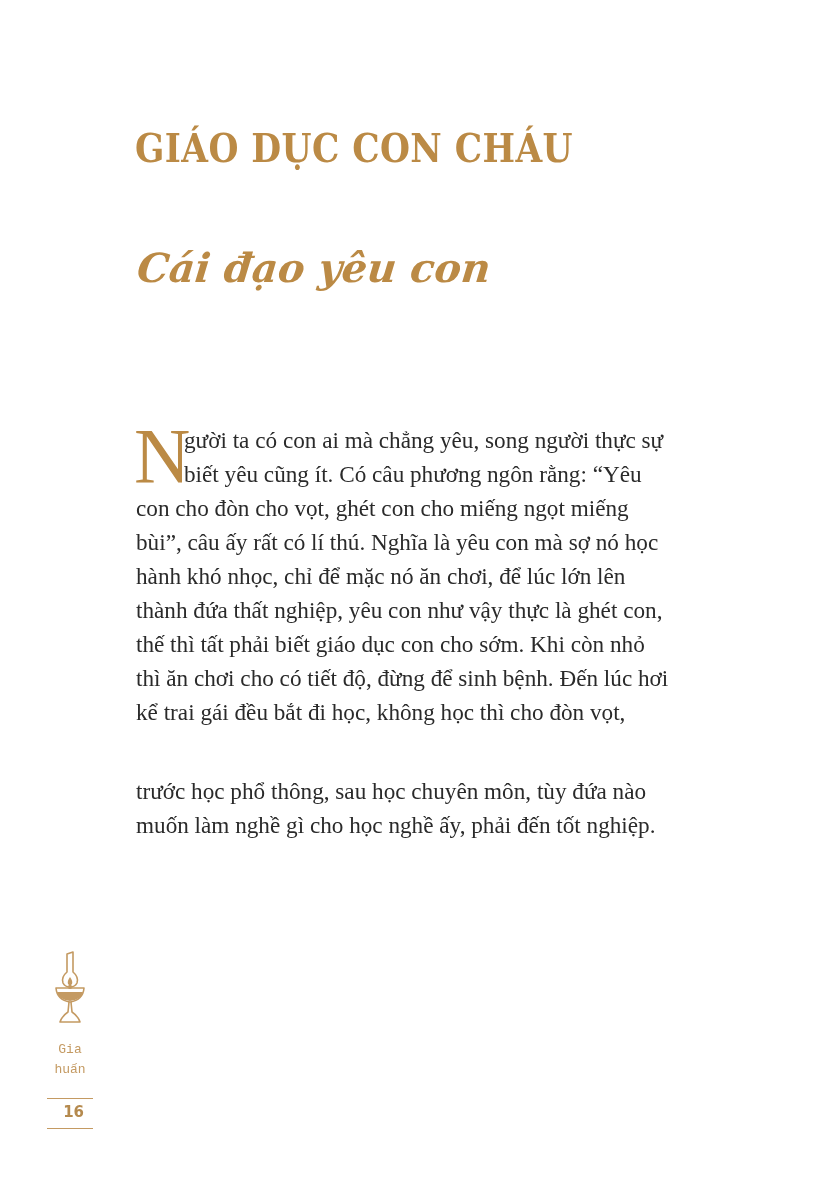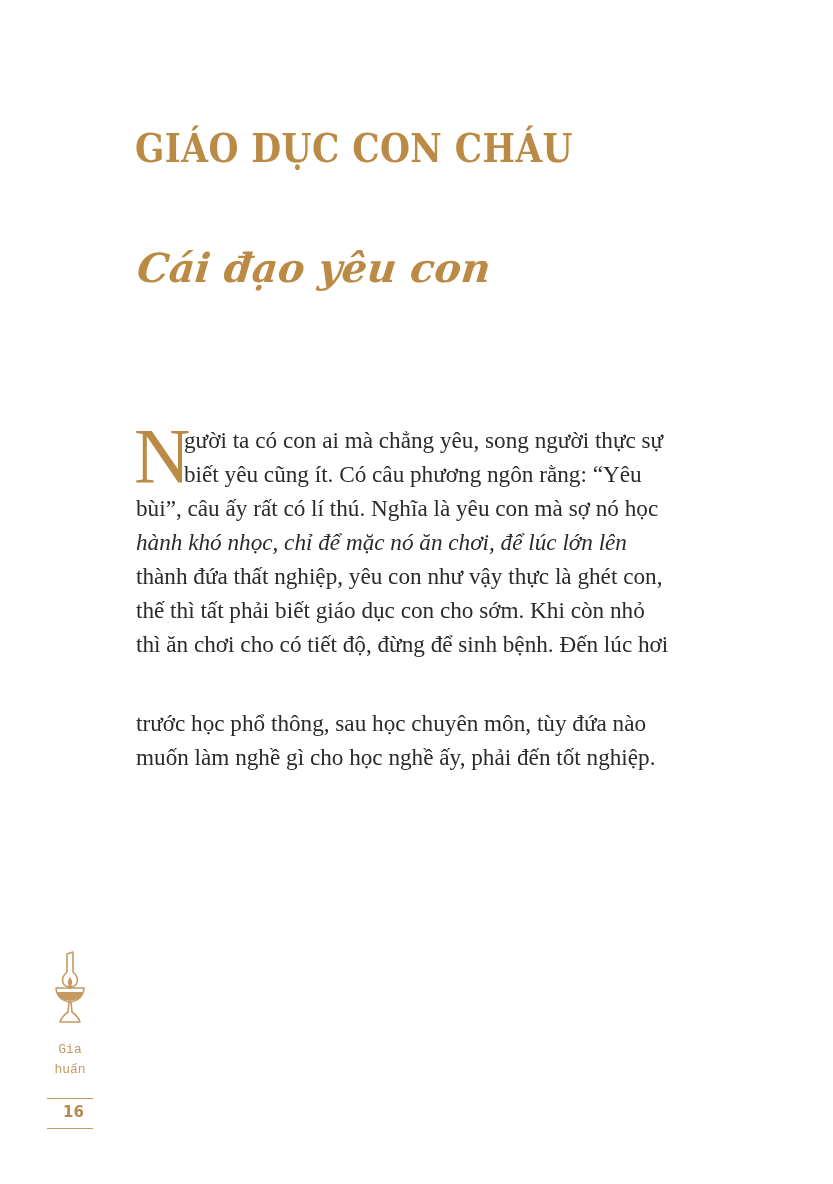--- a/index.html
+++ b/index.html
@@ -28,39 +28,41 @@
       font-family:"Liberation Serif", serif; font-size:78px; line-height:62px;
       color:#bb8a45;
     }
     .lamp { position:absolute; left:52px; top:950px; width:36px; height:76px; }
     .side-label {
       position:absolute; left:40px; top:1040px; width:60px; text-align:center;
       font-family:Liberation Mono, monospace; font-size:13px; line-height:20px; color:#c49a62;
     }
     .rule { position:absolute; left:47px; width:46px; height:1px; background:#c49a62; }
     .page-num {
-      position:absolute; left:63px; top:1103px; width:46px; text-align:left;
+      position:absolute; left:38px; top:1103px; width:46px; text-align:right;
       font-family:"DejaVu Sans", sans-serif; font-weight:bold; font-size:15px; color:#b58a4e;
     }
   </style>
 </head>
 <body>
 
 <h1 class="chapter-title">GIÁO DỤC CON CHÁU</h1>
 <h2 class="section-title">Cái đạo yêu con</h2>
 
 <div class="body-text">
   <span class="dropcap">N</span>
   <div class="line indent" style="white-space: nowrap; word-spacing: 0px; text-align-last: left; text-align: right;">gười ta có con ai mà chẳng yêu, song người thực sự</div>
   <div class="line indent" style="white-space: nowrap; word-spacing: 0px; text-align-last: left; text-align: left;">biết yêu cũng ít. Có câu phương ngôn rằng: “Yêu</div>
+  <div class="line" style="white-space: nowrap; word-spacing: 0px; text-align-last: left; text-align: left;">con cho đòn cho vọt, ghét con cho miếng ngọt miếng</div>
   <div class="line" style="white-space: nowrap; word-spacing: 0px; text-align-last: left; text-align: left;">bùi”, câu ấy rất có lí thú. Nghĩa là yêu con mà sợ nó học</div>
-  <div class="line" style="white-space: nowrap; word-spacing: 0px; text-align-last: left; text-align: left; font-style: italic;">hành khó nhọc, chỉ để mặc nó ăn chơi, để lúc lớn lên</div>
+  <div class="line" style="white-space: nowrap; word-spacing: 0px; text-align-last: left; text-align: left;">hành khó nhọc, chỉ để mặc nó ăn chơi, để lúc lớn lên</div>
   <div class="line" style="white-space: nowrap; word-spacing: 0px; text-align-last: left; text-align: left;">thành đứa thất nghiệp, yêu con như vậy thực là ghét con,</div>
   <div class="line" style="white-space: nowrap; word-spacing: 0px; text-align-last: left; text-align: left;">thế thì tất phải biết giáo dục con cho sớm. Khi còn nhỏ</div>
   <div class="line" style="white-space: nowrap; word-spacing: 0px; text-align-last: left; text-align: left;">thì ăn chơi cho có tiết độ, đừng để sinh bệnh. Đến lúc hơi</div>
+  <div class="line" style="white-space: nowrap; word-spacing: 0px; text-align-last: left; text-align: left;">kể trai gái đều bắt đi học, không học thì cho đòn vọt,</div>
   <div class="line" style="white-space: nowrap; word-spacing: 0px; text-align-last: left; text-align: left; margin-top: 45px;">trước học phổ thông, sau học chuyên môn, tùy đứa nào</div>
   <div class="line" style="white-space: nowrap; word-spacing: 0px; text-align-last: left; text-align: right;">muốn làm nghề gì cho học nghề ấy, phải đến tốt nghiệp.</div>
 </div>
 
 <svg class="lamp" viewBox="0 0 36 76">
   <g fill="none" stroke="#c49a62" stroke-width="1.6" stroke-linejoin="round">
     <path d="M15 4 L21 2 L21 22 Q27 27 25 33 Q23 37 18 37 Q13 37 11 33 Q9 27 15 22 Z"></path>
     <path d="M4 38 L32 38 Q31 50 18 52 Q5 50 4 38 Z"></path>
     <path d="M17 52 L16 62 Q10 66 8 72 L28 72 Q26 66 20 62 L19 52"></path>
   </g>

